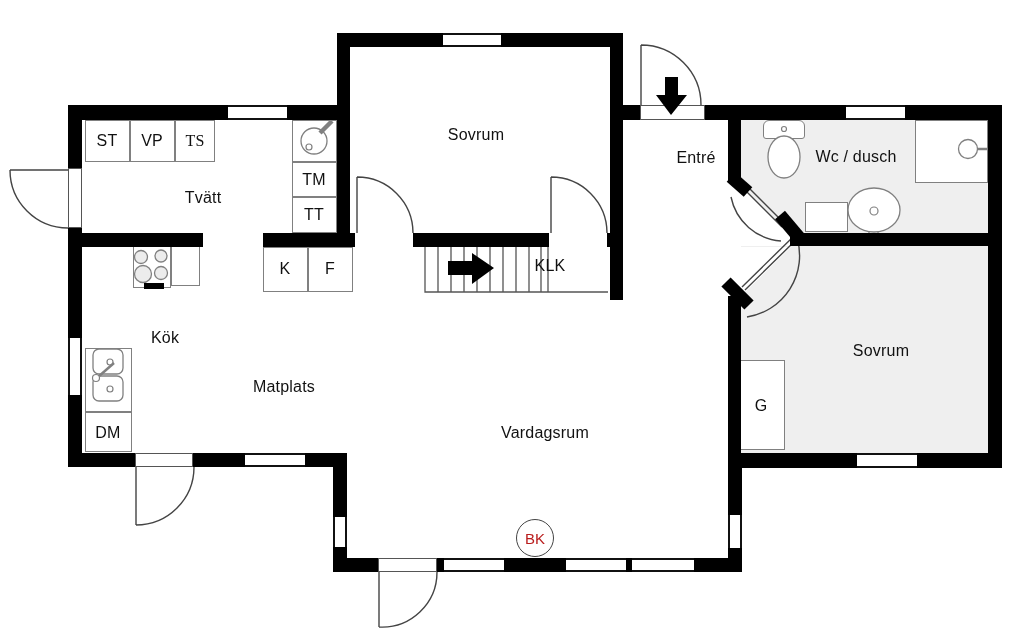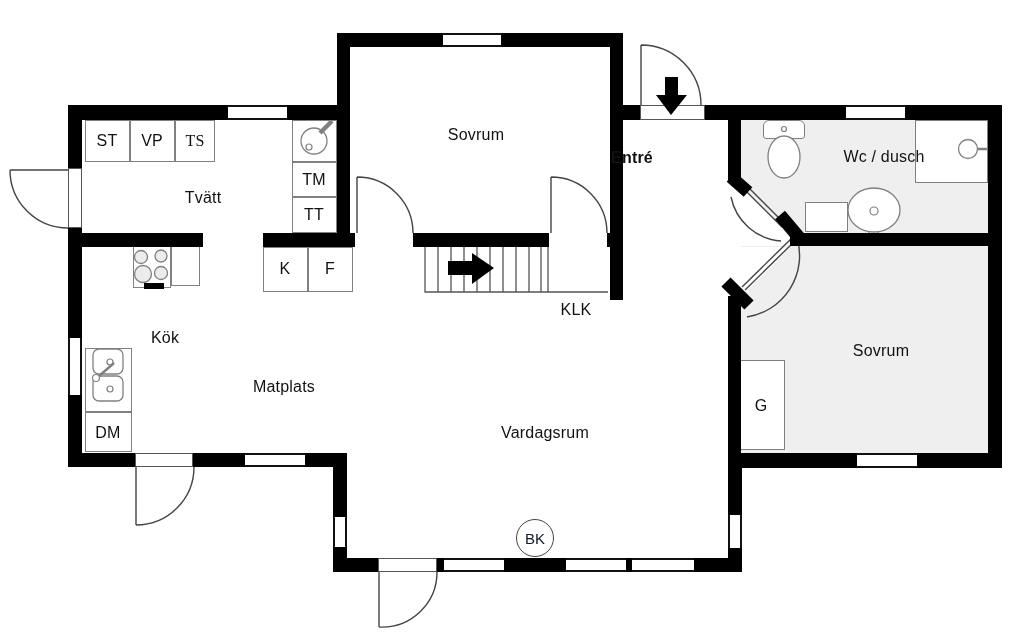--- a/index.html
+++ b/index.html
@@ -12,21 +12,21 @@
         box-sizing:border-box;z-index:4;}
   .sill{position:absolute;background:#fff;border:1px solid #555;box-sizing:border-box;z-index:4;}
   .fill{position:absolute;z-index:1;}
   .fx{position:absolute;background:#fff;border:1px solid #808080;box-sizing:border-box;z-index:2;}
   .lbl{position:absolute;transform:translate(-50%,-50%);font-size:16px;color:#111;
        white-space:nowrap;z-index:5;letter-spacing:.2px;}
   svg.layer{position:absolute;left:0;top:0;z-index:3;}
   svg.layer-top{position:absolute;left:0;top:0;z-index:6;}
   #bk-circle{position:absolute;left:516px;top:519px;width:38px;height:38px;border-radius:50%;
        border:1.5px solid #444;background:#fff;display:flex;align-items:center;justify-content:center;
-       font-size:15px;color:#0f172a;box-sizing:border-box;z-index:5;}
+       font-size:15px;color:#b91c1c;box-sizing:border-box;z-index:5;}
 </style>
 </head>
 <body>
 
 <div id="plan">
 
   <div class="fill" style="left:741px;top:120px;width:247px;height:113px;background:#efefef;"></div>
   <div class="fill" style="left:741px;top:246px;width:247px;height:207px;background:#efefef;"></div>
 
   <div class="fx" style="left:85px;top:120px;width:45px;height:42px;"></div>
@@ -165,27 +165,27 @@
   <div class="sill" style="left:135px;top:453px;width:58px;height:14px;"></div>
   <div class="sill" style="left:378px;top:558px;width:59px;height:14px;"></div>
 
   <svg class="layer-top" width="1024" height="639" viewBox="0 0 1024 639">
     <polygon fill="#000" points="448,261 472,261 472,253 494,268 472,284 472,275 448,275"></polygon>
     <polygon fill="#000" points="665,77 678,77 678,95 687,95 671,115 656,95 665,95"></polygon>
   </svg>
 
   <div class="lbl" style="left:203px;top:198px;">Tvätt</div>
   <div class="lbl" style="left:476px;top:135px;">Sovrum</div>
-  <div class="lbl" style="left:632px;top:158px;font-weight:bold;">Entré</div>
-  <div class="lbl" style="left:884px;top:157px;">Wc / dusch</div>
+  <div class="lbl" style="left:696px;top:158px;">Entré</div>
+  <div class="lbl" style="left:856px;top:157px;">Wc / dusch</div>
   <div class="lbl" style="left:881px;top:351px;">Sovrum</div>
   <div class="lbl" style="left:165px;top:338px;">Kök</div>
   <div class="lbl" style="left:284px;top:387px;">Matplats</div>
   <div class="lbl" style="left:545px;top:433px;">Vardagsrum</div>
-  <div class="lbl" style="left:576px;top:266px;margin-top:44px;">KLK</div>
+  <div class="lbl" style="left:550px;top:266px;">KLK</div>
 
   <div class="lbl" style="left:107px;top:141px;">ST</div>
   <div class="lbl" style="left:152px;top:141px;">VP</div>
   <div class="lbl" style="left:195px;top:141px;font-family:Liberation Serif, serif;">TS</div>
   <div class="lbl" style="left:314px;top:180px;">TM</div>
   <div class="lbl" style="left:314px;top:215px;">TT</div>
   <div class="lbl" style="left:285px;top:269px;">K</div>
   <div class="lbl" style="left:330px;top:269px;">F</div>
   <div class="lbl" style="left:108px;top:433px;text-align:center;">DM</div>
   <div class="lbl" style="left:761px;top:406px;">G</div>

